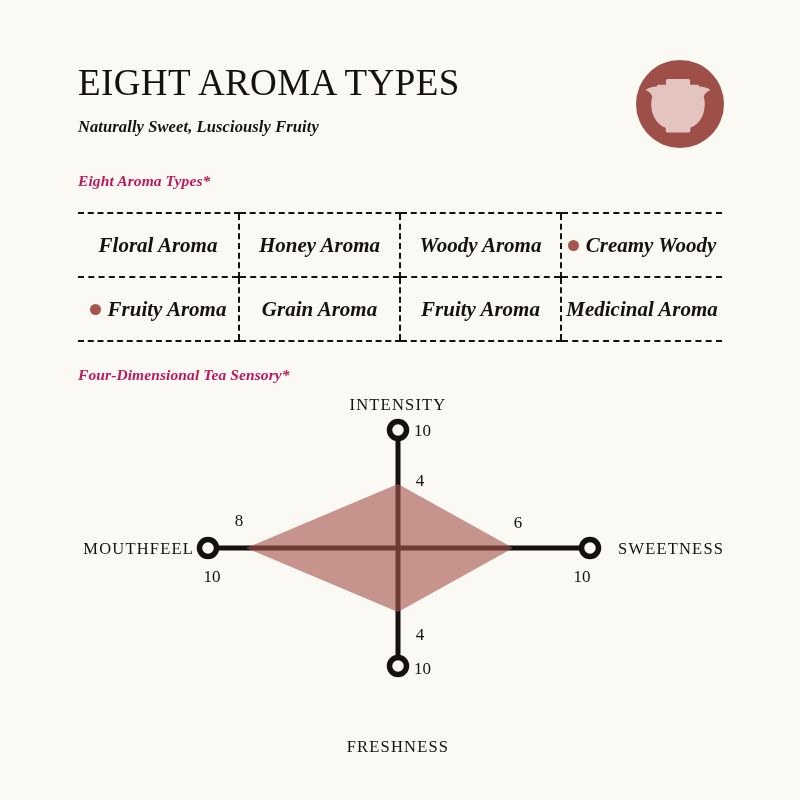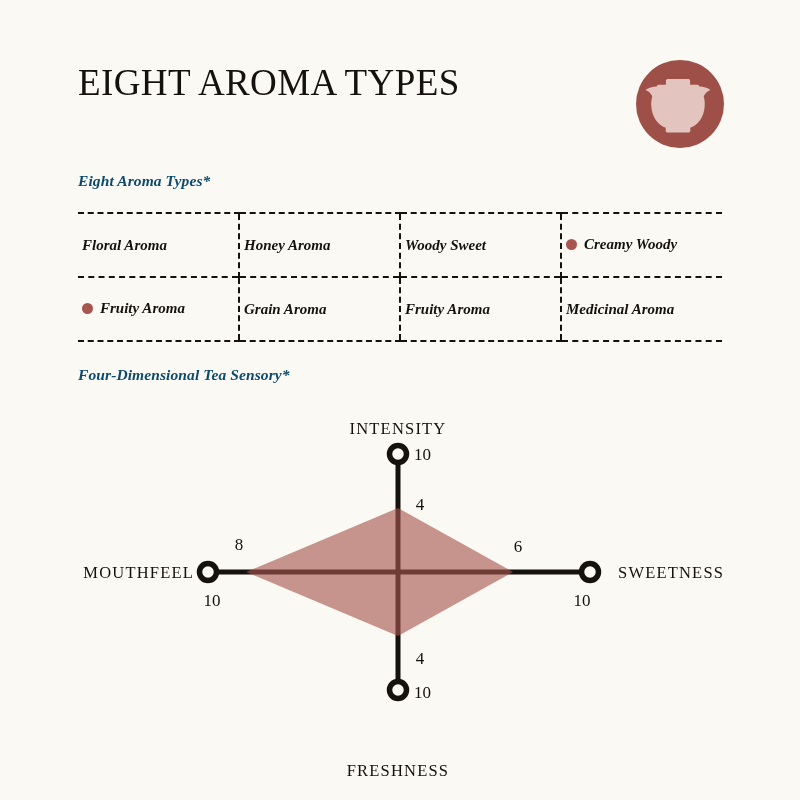--- a/index.html
+++ b/index.html
@@ -67,21 +67,21 @@
   .logo svg { display: block; }
 
   
   .section-caption {
     position: absolute;
     left: 78px;
     font-family: "Liberation Serif", "DejaVu Serif", serif;
     font-style: italic;
     font-weight: 700;
     font-size: 15.5px;
-    color: #0c4a6e;
+    color: #be185d;
     letter-spacing: 0.1px;
   }
   #caption-aroma { top: 172px; }
   #caption-sensory { top: 366px; font-style: italic; }
 
   
   .aroma-table {
     position: absolute;
     left: 78px;
     top: 212px;
@@ -89,26 +89,26 @@
     border-collapse: collapse;
     table-layout: fixed;
   }
   .aroma-table tr {
     height: 64px;
   }
   .aroma-table td {
     border-top: 2px dashed #14110f;
     border-bottom: 2px dashed #14110f;
     border-left: 2px dashed #14110f;
-    text-align: left;
+    text-align: center;
     vertical-align: middle;
     font-family: "Liberation Serif", "DejaVu Serif", serif;
     font-style: italic;
     font-weight: 700;
-    font-size: 15px;
+    font-size: 21px;
     color: #14110f;
     padding: 0 4px;
     position: relative;
   }
   .aroma-table tr td:first-child { border-left: none; }
   .aroma-table tr:first-child td { border-bottom: none; }
   .aroma-table tr:last-child td { border-top: 2px dashed #14110f; }
 
   .cell-inner {
     display: inline-flex;
@@ -126,21 +126,20 @@
     display: inline-block;
   }
 
   
   .sensory {
     position: absolute;
     left: 0;
     top: 392px;
     width: 696px;
     height: 380px;
-    margin-top: 24px;
   }
   .sensory svg {
     display: block;
   }
   .ax-label {
     font-family: "Liberation Serif", "DejaVu Serif", serif;
     font-size: 16.5px;
     fill: #14110f;
     letter-spacing: 1.2px;
   }
@@ -155,20 +154,21 @@
     fill: #14110f;
   }
 </style>
 </head>
 <body>
 
 <div class="page">
 
   <div class="header">
     <h1 class="title">EIGHT AROMA TYPES</h1>
+    <p class="subtitle">Naturally Sweet, Lusciously Fruity</p>
   </div>
 
   <div class="logo">
     <svg width="88" height="88" viewBox="0 0 88 88">
       <path d="M35.5 19 h17 a1.6 1.6 0 0 1 1.6 1.6 v4.2 h7.4 a1.8 1.8 0 0 1 1.8 1.8
                c4.4 0.2 8.2 1.6 11.2 3.3 -2.9 1.0 -5.3 3.2 -6.8 6.4
                c0.9 3.3 1.2 6.6 1.0 9.9 -0.7 10.6 -6.4 18.8 -14.4 21.6
                v3.0 a1.7 1.7 0 0 1 -1.7 1.7 h-21.2 a1.7 1.7 0 0 1 -1.7 -1.7
                v-3.0 c-8.0 -2.8 -13.7 -11.0 -14.4 -21.6
                c-0.2 -3.3 0.1 -6.6 1.0 -9.9 -1.5 -3.2 -3.9 -5.4 -6.8 -6.4
@@ -190,21 +190,21 @@
         </td>
         <td>
           <span class="cell-inner">
 
             <span>Honey Aroma</span>
           </span>
         </td>
         <td>
           <span class="cell-inner">
 
-            <span>Woody Sweet</span>
+            <span>Woody Aroma</span>
           </span>
         </td>
         <td>
           <span class="cell-inner">
             <span class="dot"></span>
             <span>Creamy Woody</span>
           </span>
         </td>
       </tr>
       <tr>

